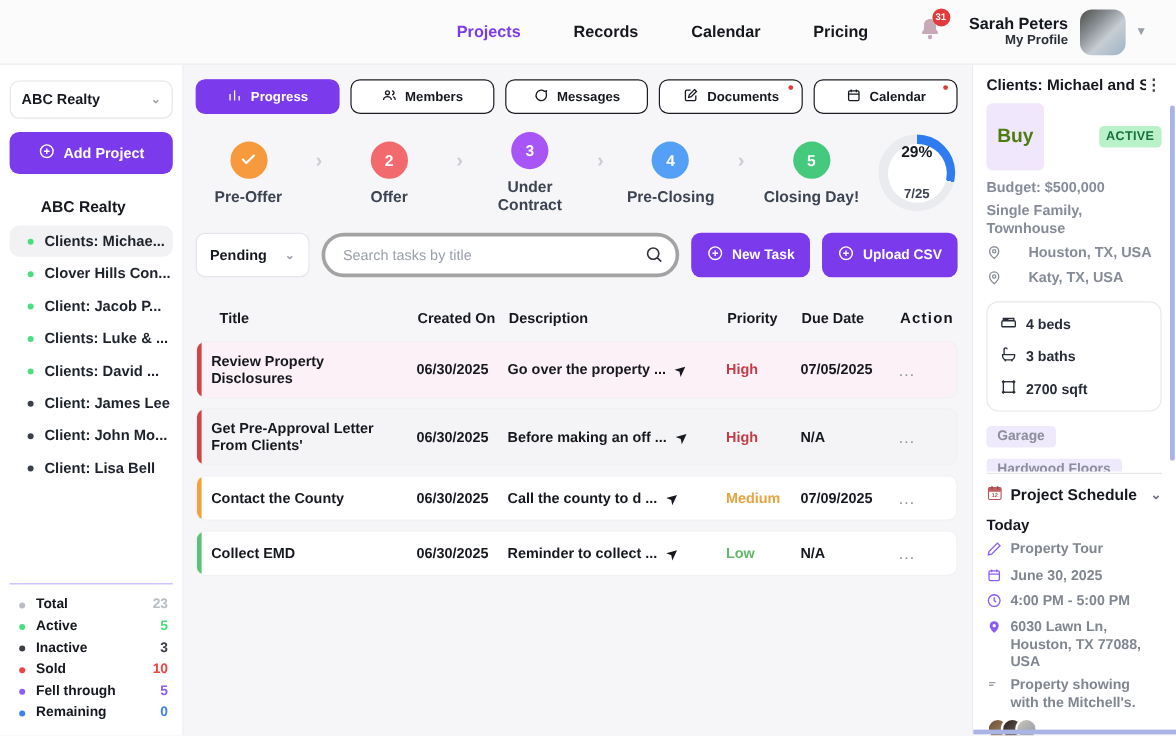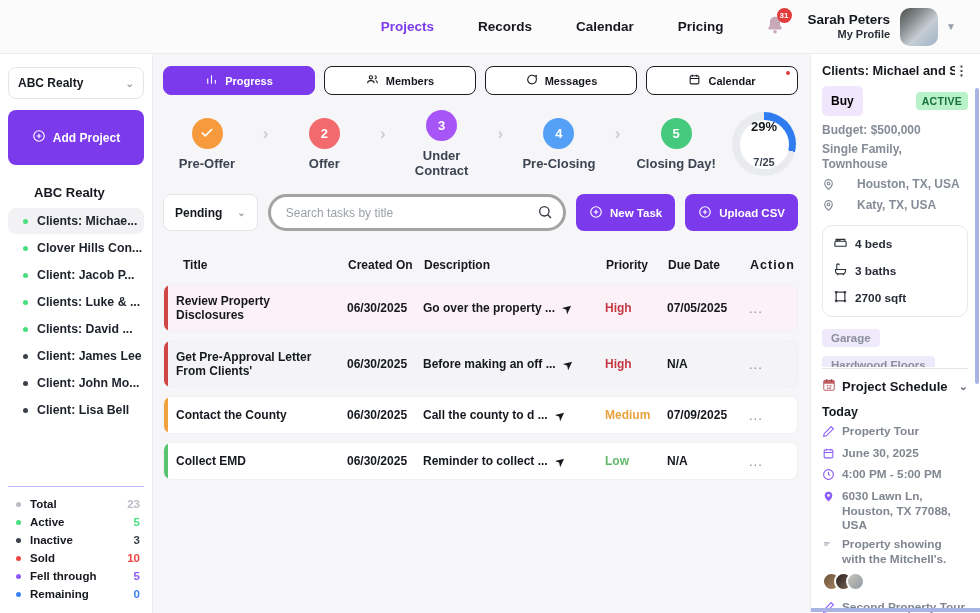--- a/index.html
+++ b/index.html
@@ -33,21 +33,21 @@
   .content { display:flex; height:559px; }
 
   
   .sidebar { width:153px; background:#fff; border-right:1px solid #ececf0;
     padding:13px 8px 8px; display:flex; flex-direction:column; }
   .org-select { border:1px solid #e3e5e9; border-radius:8px; background:#fff;
     padding:8px 9px; font-size:12px; font-weight:600; display:flex; align-items:center;
     justify-content:space-between; cursor:pointer; }
   .org-select .chev { color:#9aa0ab; font-size:10px; }
   .add-project { margin-top:11px; background:#7c3aed; color:#fff; border:none; border-radius:8px;
-    padding:19px 6px; font-size:12px; font-weight:700; display:flex; align-items:center;
+    padding:9px 6px; font-size:12px; font-weight:700; display:flex; align-items:center;
     justify-content:center; gap:7px; cursor:pointer; font-family:inherit; }
   .side-group-title { margin:20px 0 8px; padding-left:26px; font-size:13px; font-weight:800; }
   .side-item { display:flex; align-items:center; gap:9px; padding:6px 4px 6px 15px;
     font-size:12.3px; font-weight:700; color:#1d222b; border-radius:8px; cursor:pointer;
     margin-bottom:1px; white-space:nowrap; }
   .side-item.active { background:#f2f2f4; }
   .dot { width:5px; height:5px; border-radius:50%; flex:none; }
   .dot.g { background:#4ade80; } .dot.k { background:#3a3f48; }
   .side-stats { margin-top:auto; border-top:1px solid #c4b5fd; padding:8px 4px 2px 8px; }
   .stat-row { display:flex; align-items:center; gap:9px; font-size:11.5px; font-weight:700;
@@ -109,22 +109,22 @@
   .pri-high { color:#c63a46; } .pri-med { color:#e8a33d; } .pri-low { color:#62b868; }
   .fwd { font-size:11px; transform:rotate(-40deg); color:#15181e; }
 
   
   .panel { width:170px; background:#fff; border-left:1px solid #ececf0; position:relative;
     padding:9px 12px 0 11px; overflow:hidden; font-size:12px; }
   .panel-title-row { display:flex; align-items:flex-start; }
   .panel-title { font-size:12.8px; font-weight:800; white-space:nowrap; overflow:hidden; width:138px; }
   .kebab { margin-left:auto; color:#3a3f48; font-weight:800; cursor:pointer; font-size:13px; }
   .badges { display:flex; align-items:center; justify-content:space-between; margin:8px 0 7px; }
-  .badge-buy { background:#f0e7fd; color:#000000; font-weight:800; font-size:12px;
-    padding:8px 9px; border-radius:5px; }
+  .badge-buy { background:#f0e7fd; color:#4d7c0f; font-weight:800; font-size:16px;
+    padding:19px 9px; border-radius:5px; }
   .badge-active { background:#b9f2c9; color:#17713a; font-weight:800; font-size:10.5px;
     padding:3px 6px; border-radius:4px; letter-spacing:.3px; }
   .muted { color:#868c97; font-weight:600; margin:3px 0; line-height:1.3; }
   .loc-row { display:flex; gap:22px; color:#868c97; font-weight:600; margin:4px 0; align-items:flex-start; }
   .loc-row svg { width:13px; height:13px; flex:none; margin-top:1px; }
   .specs { border:1px solid #e6e8ec; border-radius:10px; padding:9px 10px; margin:10px 0 12px;
     display:flex; flex-wrap:wrap; gap:9px 12px; }
   .spec { display:flex; align-items:center; gap:7px; font-size:11.8px; font-weight:700; color:#272c36; }
   .spec svg { width:15px; height:15px; }
   .tag { display:inline-block; background:#eee9fb; color:#8b8e9c; font-weight:700; font-size:11.5px;
@@ -276,20 +276,28 @@
         <span>Members</span>
       </button>
       <button class="tab">
         <span><svg viewBox="0 0 24 24" fill="none" stroke="#15181e" stroke-width="2">
               <path d="M21 12a8 8 0 1 1-3-6.2L21 5l-.6 3.4A8 8 0 0 1 21 12z"></path>
             </svg></span>
         <span>Messages</span>
       </button>
       <button class="tab">
         <span><svg viewBox="0 0 24 24" fill="none" stroke="#15181e" stroke-width="2">
+              <path d="M12 4H6a2 2 0 0 0-2 2v12a2 2 0 0 0 2 2h12a2 2 0 0 0 2-2v-6"></path>
+              <path d="M18 3l3 3-8 8-4 1 1-4z"></path>
+            </svg></span>
+        <span>Documents</span>
+        <span class="reddot"></span>
+      </button>
+      <button class="tab">
+        <span><svg viewBox="0 0 24 24" fill="none" stroke="#15181e" stroke-width="2">
               <rect x="4" y="5" width="16" height="15" rx="2"></rect>
               <path d="M8 3v4M16 3v4M4 10h16"></path>
             </svg></span>
         <span>Calendar</span>
         <span class="reddot"></span>
       </button>
     </div>
 
     <div class="stepper">
       <div class="step">

